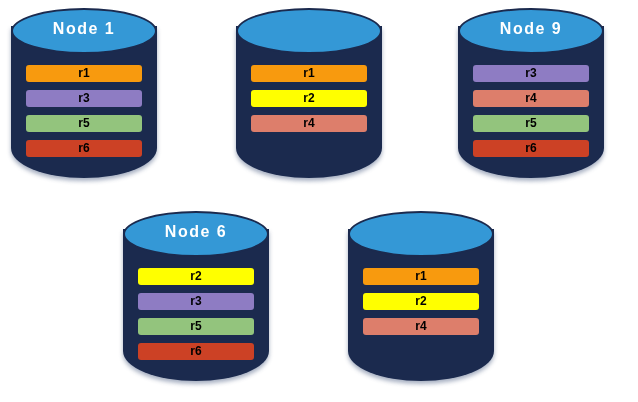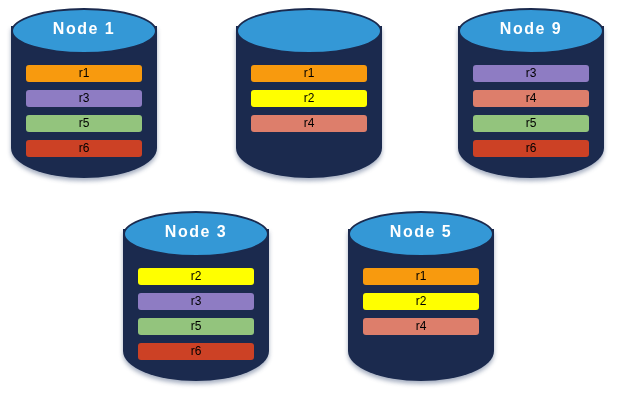--- a/index.html
+++ b/index.html
@@ -73,21 +73,21 @@
     width: 116px;
     z-index: 2;
   }
 
   .shard {
     height: 17px;
     margin-bottom: 8px;
     border-radius: 3px;
     color: #000000;
     font-size: 12px;
-    font-weight: normal;
+    font-weight: bold;
     line-height: 17px;
     text-align: center;
   }
   .shard:last-child { margin-bottom: 0; }
 </style>
 </head>
 <body>
 
 <div id="canvas">
     <div class="node" style="left: 11px; top: 8px;">
@@ -117,31 +117,30 @@
       <div class="shards">
         <div class="shard" style="background: rgb(142, 124, 195);">r3</div>
         <div class="shard" style="background: rgb(221, 126, 107);">r4</div>
         <div class="shard" style="background: rgb(147, 196, 125);">r5</div>
         <div class="shard" style="background: rgb(204, 65, 37);">r6</div>
       </div>
     </div>
     <div class="node" style="left: 123px; top: 211px;">
       <div class="cyl-body"></div>
       <div class="cyl-top"></div>
-      <div class="node-title">Node  3</div>
+      <div class="node-title">Node  6</div>
       <div class="shards">
         <div class="shard" style="background: rgb(255, 255, 0);">r2</div>
         <div class="shard" style="background: rgb(142, 124, 195);">r3</div>
         <div class="shard" style="background: rgb(147, 196, 125);">r5</div>
         <div class="shard" style="background: rgb(204, 65, 37);">r6</div>
       </div>
     </div>
     <div class="node" style="left: 348px; top: 211px;">
       <div class="cyl-body"></div>
       <div class="cyl-top"></div>
-      <div class="node-title">Node  5</div>
       <div class="shards">
         <div class="shard" style="background: rgb(248, 154, 14);">r1</div>
         <div class="shard" style="background: rgb(255, 255, 0);">r2</div>
         <div class="shard" style="background: rgb(221, 126, 107);">r4</div>
       </div>
     </div>
   </div>
 
 </body></html>

